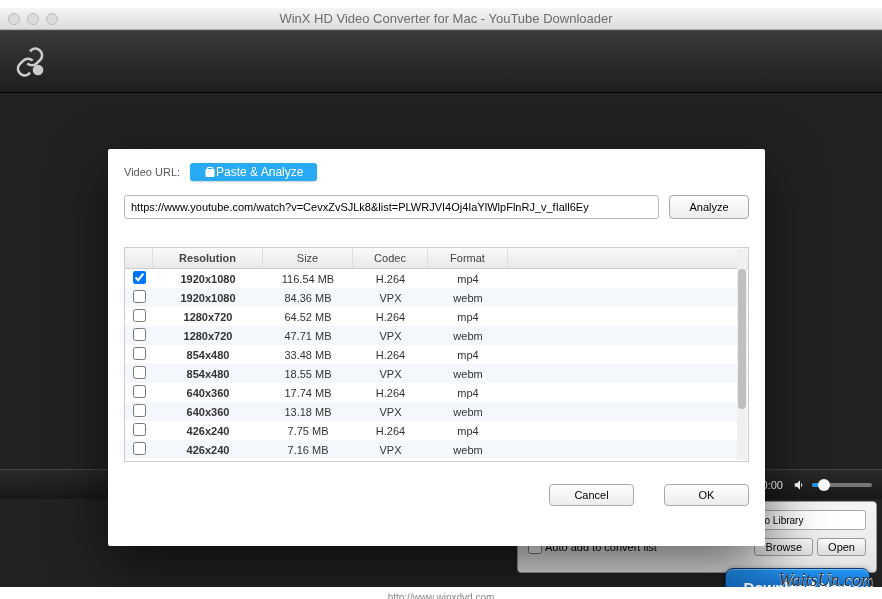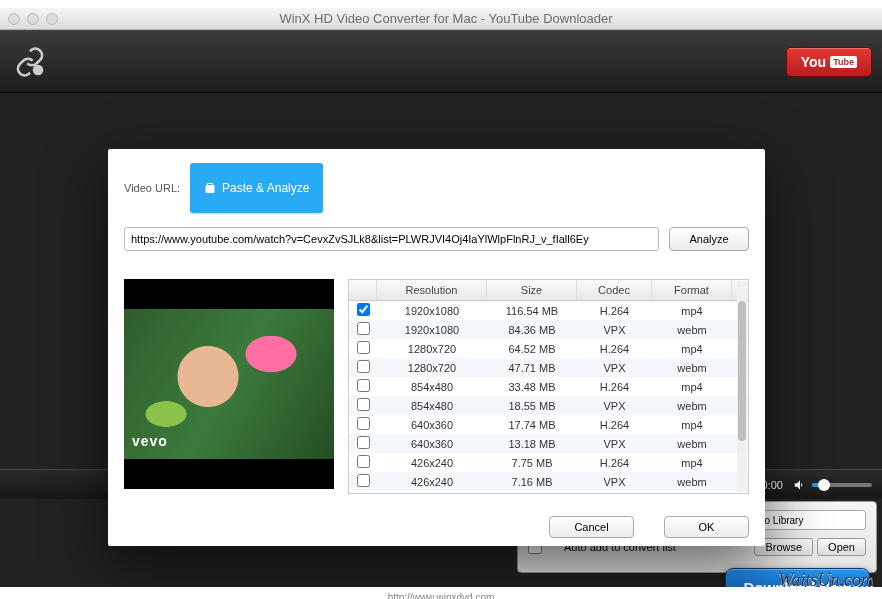--- a/index.html
+++ b/index.html
@@ -25,35 +25,35 @@
 .playerbar .vol { display:flex; align-items:center; gap:5px; }
 .playerbar .vol svg { fill:#fff; }
 .playerbar .slider-track { width:60px; height:4px; background:#777; border-radius:2px; position:relative; }
 .playerbar .slider-fill { position:absolute; left:0; top:0; height:4px; background:#2196f3; border-radius:2px; width:20%; }
 .playerbar .slider-thumb { position:absolute; left:20%; top:-4px; width:12px; height:12px; background:#fff; border-radius:50%; margin-left:-6px; }
 
 .bottom-panel { position:absolute; left:517px; right:5px; bottom:34px; height:72px; background:linear-gradient(#f5f5f5,#e4e4e4); border:1px solid #999; border-radius:4px; padding:8px 10px; font-size:11px; }
 .bottom-panel .row1 { display:flex; align-items:center; gap:6px; margin-bottom:8px; }
 .bottom-panel .row1 label { color:#444; }
 .bottom-panel .row1 input { flex:1; height:20px; font-size:10px; padding:0 4px; border:1px solid #aaa; border-radius:3px; }
-.bottom-panel .row2 { display:flex; align-items:center; gap:22px; }
+.bottom-panel .row2 { display:flex; align-items:center; gap:3px; }
 .bottom-panel .row2 .cb { width:14px; height:14px; }
 .bottom-panel .row2 .btns { margin-left:auto; display:flex; gap:4px; }
 .bottom-panel .row2 button { font-size:11px; padding:2px 10px; border:1px solid #999; border-radius:3px; background:linear-gradient(#fafafa,#ddd); }
 
 .download-btn { position:absolute; right:12px; bottom:0px; background:linear-gradient(#2196f3,#0d47a1); color:#fff; font-weight:bold; font-size:15px; padding:10px 18px; border-radius:8px; border:1px solid #0b3773; box-shadow:inset 0 1px 0 rgba(255,255,255,.4), 0 2px 6px rgba(0,0,0,.6); }
 
 .footer { position:absolute; left:0; right:0; bottom:0; height:20px; background:#fff; display:flex; align-items:center; justify-content:flex-end; padding:0 8px; font-size:10px; color:#555; }
 .footer .watermark { position:absolute; right:8px; bottom:16px; font-size:18px; font-style:italic; color:#333; font-family: cursive; text-shadow:0 1px 0 #fff;margin-top:20px; }
 
 
 .modal { position:absolute; left:108px; top:56px; width:657px; height:397px; background:#fff; box-shadow:0 20px 60px rgba(0,0,0,.6); border-radius:2px; padding:14px 16px 12px; }
 .modal .url-row { display:flex; align-items:center; gap:10px; margin-bottom:14px; }
 .modal .url-label { font-size:11px; color:#555; }
-.modal .paste-btn { background:#29aaf4; color:#fff; border:none; font-size:12px; padding:18px 14px; border-radius:3px; display:flex; align-items:center; gap:6px; box-shadow:0 1px 2px rgba(0,0,0,.2); }
+.modal .paste-btn { background:#29aaf4; color:#fff; border:none; font-size:12px; padding:2px 14px; border-radius:3px; display:flex; align-items:center; box-shadow:0 1px 2px rgba(0,0,0,.2); }
 .modal .input-row { display:flex; gap:10px; margin-bottom:28px; }
 .modal .url-input { flex:1; height:24px; border:1px solid #bbb; border-radius:3px; font-size:11px; padding:0 6px; }
 .modal .analyze-btn { width:80px; height:24px; font-size:11px; border:1px solid #aaa; border-radius:4px; background:linear-gradient(#fdfdfd,#ededed); }
 
 .modal .content-row { display:flex; gap:14px; height:215px; }
 .thumb { width:210px; height:210px; background:#000; position:relative; overflow:hidden; display:flex; align-items:center; justify-content:center; }
 .thumb .img-fake { width:100%; height:150px; background:
   radial-gradient(circle at 40% 45%, #e8b794 0 30px, transparent 31px),
   radial-gradient(ellipse at 70% 30%, #ff6fa3 0 25px, transparent 26px),
   radial-gradient(ellipse at 20% 70%, #8bc34a 0 20px, transparent 21px),
@@ -61,21 +61,21 @@
 }
 .thumb .vevo { position:absolute; left:8px; bottom:40px; color:#fff; font-weight:bold; font-size:14px; letter-spacing:1px; }
 
 .table-wrap { flex:1; border:1px solid #ccc; position:relative; overflow:hidden; }
 .thead { display:flex; background:linear-gradient(#fafafa,#e8e8e8); border-bottom:1px solid #ccc; font-size:11px; color:#444; }
 .thead .th { padding:4px 0; text-align:center; border-right:1px solid #ddd; }
 .tbody { max-height:192px; overflow:hidden; position:relative; }
 .row { display:flex; font-size:11px; color:#333; height:19px; align-items:center; }
 .row:nth-child(even) { background:#f4f7fb; }
 .c-cb { width:28px; text-align:center; }
-.c-res { width:110px; text-align:center; }
+.c-res { width:110px; text-align:center;font-weight:bold; }
 .c-size { width:90px; text-align:center; }
 .c-codec { width:75px; text-align:center; }
 .c-fmt { width:80px; text-align:center; }
 .scrollbar { position:absolute; right:1px; top:1px; bottom:1px; width:10px; background:#f0f0f0; }
 .scrollbar .thumb-sb { position:absolute; left:1px; right:1px; top:20px; height:140px; background:#bfbfbf; border-radius:5px; }
 
 .modal .footer-row { display:flex; justify-content:flex-end; gap:30px; margin-top:22px; }
 .modal .footer-row button { width:85px; height:22px; font-size:11px; border:1px solid #aaa; border-radius:4px; background:linear-gradient(#fdfdfd,#ededed); }
 .hdr-url { font-size:10px; color:#888; position:absolute; left:50%; bottom:4px; transform:translateX(-50%); }
 </style>
@@ -96,24 +96,20 @@
   <div class="toolbar">
     <div class="link-icon">
       <svg width="32" height="32" viewBox="0 0 24 24" fill="none" stroke="#ccc" stroke-width="2">
         <path d="M10 13a5 5 0 0 0 7 0l3-3a5 5 0 0 0-7-7l-1 1"></path>
         <path d="M14 11a5 5 0 0 0-7 0l-3 3a5 5 0 0 0 7 7l1-1"></path>
         <circle cx="18" cy="18" r="4" fill="#ccc" stroke="none"></circle>
           <text x="18" y="21" font-size="7" text-anchor="middle" fill="#222">+</text>
       </svg>
     </div>
     <div class="spacer"></div>
-    <div class="yt-badge">
-      <span>You</span>
-        <span class="tag">Tube</span>
-    </div>
   </div>
 
   <div class="stage">
 
     <div class="playerbar">
       <span class="time">00:00:00</span>
       <div class="vol">
         <svg width="14" height="14" viewBox="0 0 24 24">
             <path d="M3 9v6h4l5 5V4L7 9H3zm13 3a4 4 0 0 0-2-3.5v7A4 4 0 0 0 16 12z"></path>
           </svg>
@@ -149,24 +145,20 @@
               <path d="M16 2H8a2 2 0 0 0-2 2v2H5a2 2 0 0 0-2 2v12a2 2 0 0 0 2 2h14a2 2 0 0 0 2-2V8a2 2 0 0 0-2-2h-1V4a2 2 0 0 0-2-2zM8 4h8v2H8V4z"></path>
             </svg>
           <span>Paste &amp; Analyze</span>
         </button>
       </div>
       <div class="input-row">
         <input class="url-input" type="text" value="https://www.youtube.com/watch?v=CevxZvSJLk8&amp;list=PLWRJVI4Oj4IaYlWlpFlnRJ_v_fIall6Ey" style="">
         <button class="analyze-btn">Analyze</button>
       </div>
       <div class="content-row">
-        <div class="thumb">
-          <div class="img-fake"></div>
-          <span class="vevo">vevo</span>
-        </div>
         <div class="table-wrap">
           <div class="thead">
             <div class="th c-cb"></div>
             <div class="th c-res">Resolution</div>
             <div class="th c-size">Size</div>
             <div class="th c-codec">Codec</div>
             <div class="th c-fmt">Format</div>
           </div>
           <div class="tbody" id="tbody">
               <div class="row">

